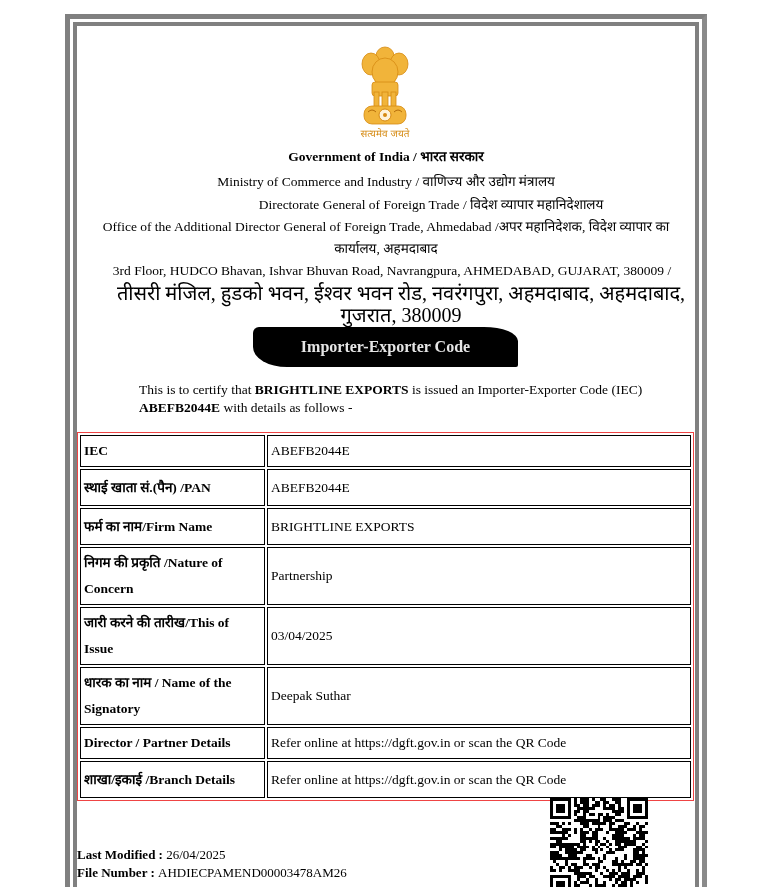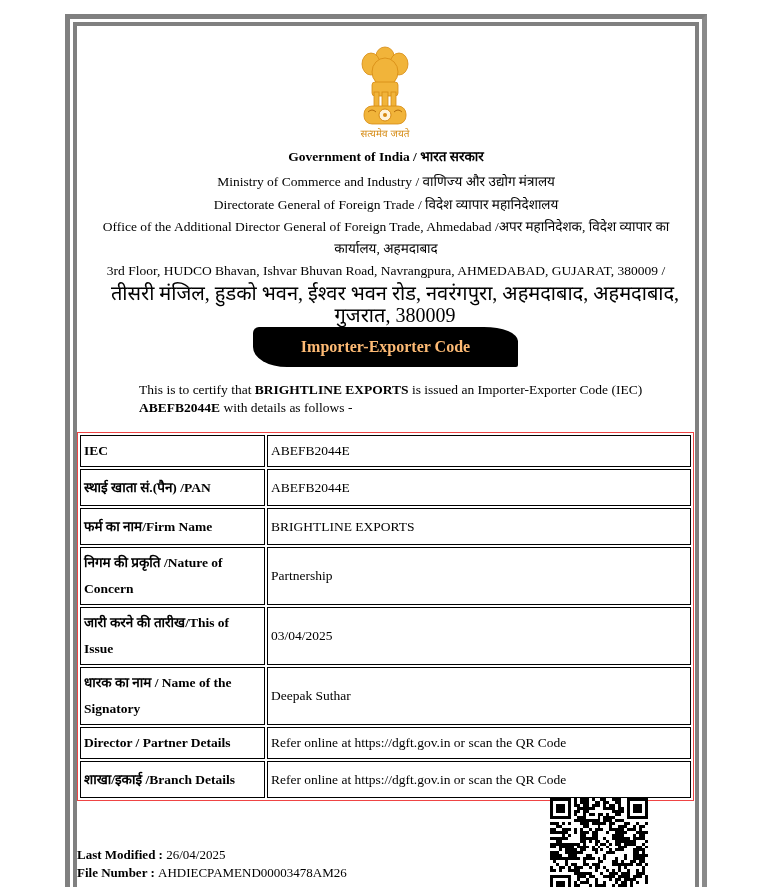--- a/index.html
+++ b/index.html
@@ -20,26 +20,26 @@
     position: absolute; left: 77px; top: 26px; width: 618px;
   }
   .emblem {
     position: absolute; left: 277px; top: 16px; width: 62px; height: 98px;
   }
   .head-line {
     position: absolute; left: 0; width: 618px; text-align: center; font-size: 13.5px; line-height: 22px;
   }
   .gov { top: 120px; font-weight: bold; }
   .ministry { top: 145px; }
-  .dgft { top: 168px; }
+  .dgft { top: 168px; padding-left: 45px; }
   .office { top: 190px; left: 10px !important; width: 598px !important; }
-  .address { top: 234px; left: 0; width: 618px; }
+  .address { top: 234px; left: 0; width: 618px; padding-left: 6px; }
   .banner {
     position: absolute; left: 176px; top: 301px; width: 265px; height: 40px;
-    background: #000; color: #fdba74; font-weight: bold; font-size: 16px;
+    background: #000; color: #e5e5e5; font-weight: bold; font-size: 16px;
     display: flex; align-items: center; justify-content: center;
     border-radius: 6px 34px 2px 34px / 6px 14px 2px 20px;
   }
   .certify {
     position: absolute; left: 62px; top: 355px; width: 520px; font-size: 13.5px; line-height: 18px;
   }
   table.details {
     position: absolute; left: 0px; top: 406px; width: 617px;
     border: 1px solid #ef4444; border-collapse: separate; border-spacing: 2px;
     font-size: 13.5px;

